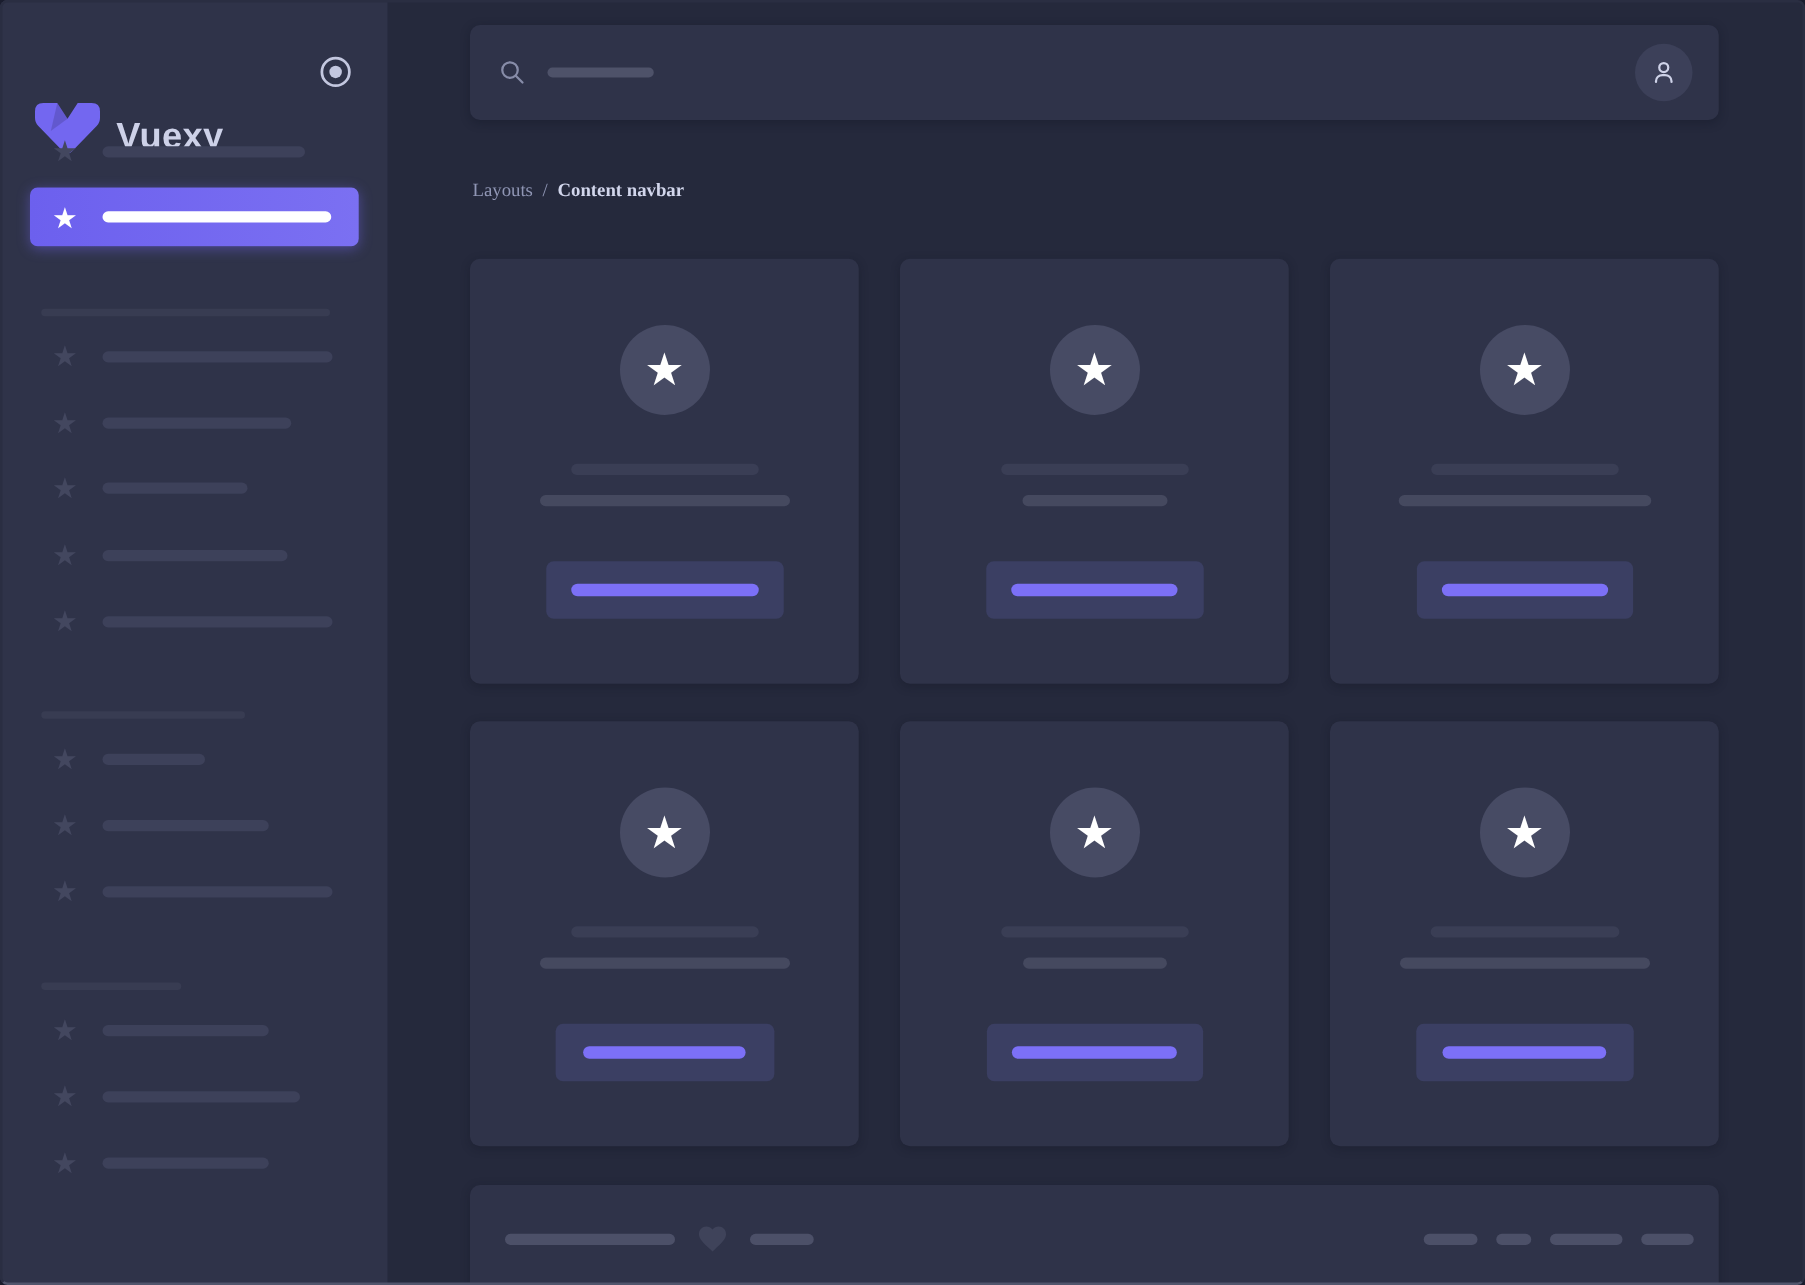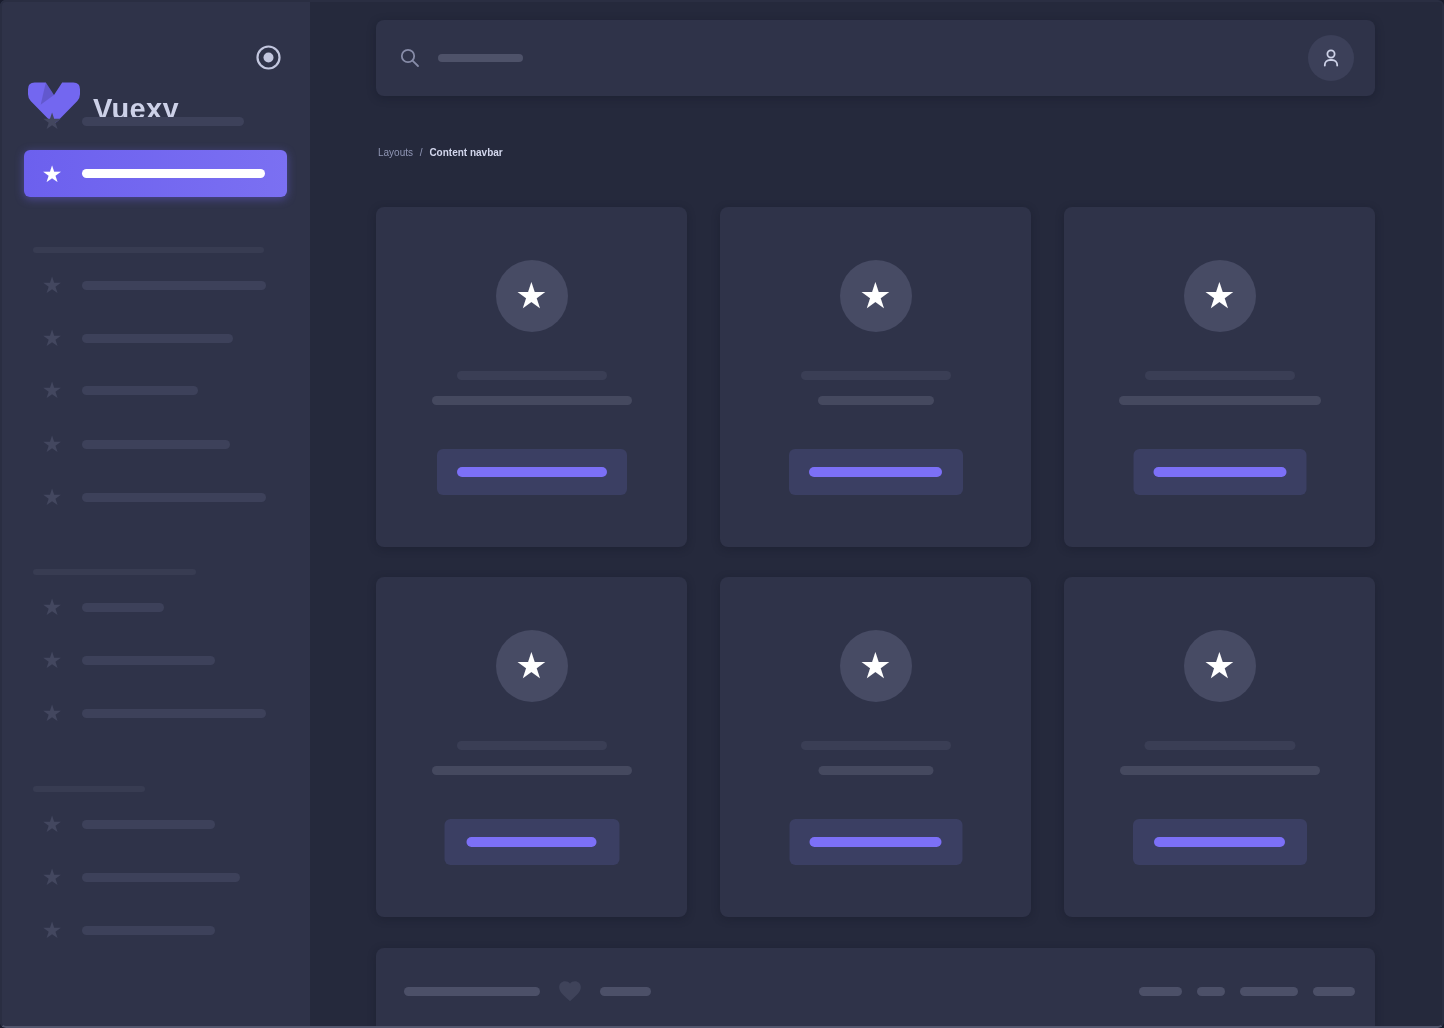--- a/index.html
+++ b/index.html
@@ -41,21 +41,21 @@
     border-radius:8px;display:flex;align-items:center;box-shadow:0 2px 8px rgba(15,20,34,.35);
   }
   .search-wrap{display:flex;align-items:center;margin-left:23px;cursor:text;}
   .search-placeholder{width:85px;height:8px;border-radius:4px;background:#4E5269;margin-left:17px;}
   .avatar-btn{
     position:absolute;right:21px;top:15px;width:46px;height:46px;border-radius:50%;
     background:#3C4059;display:flex;align-items:center;justify-content:center;cursor:pointer;
   }
 
   
-  .breadcrumb{position:absolute;left:378px;top:144px;font-size:10px;line-height:18px;}
+  .breadcrumb{position:absolute;left:378px;top:144px;font-size:15px;line-height:18px;font-family:Liberation Serif, serif;}
   .bc-parent{color:#9096B5;cursor:pointer;}
   .bc-sep{color:#9096B5;margin:0 4px;}
   .bc-current{color:#D2D6EC;font-weight:600;}
 
   
   .cards{
     position:absolute;left:376px;top:207px;width:999px;
     display:grid;grid-template-columns:repeat(3,311px);grid-auto-rows:340px;gap:30px 33px;
   }
   .card{position:relative;background:#2F3349;border-radius:8px;box-shadow:0 2px 8px rgba(15,20,34,.3);}

